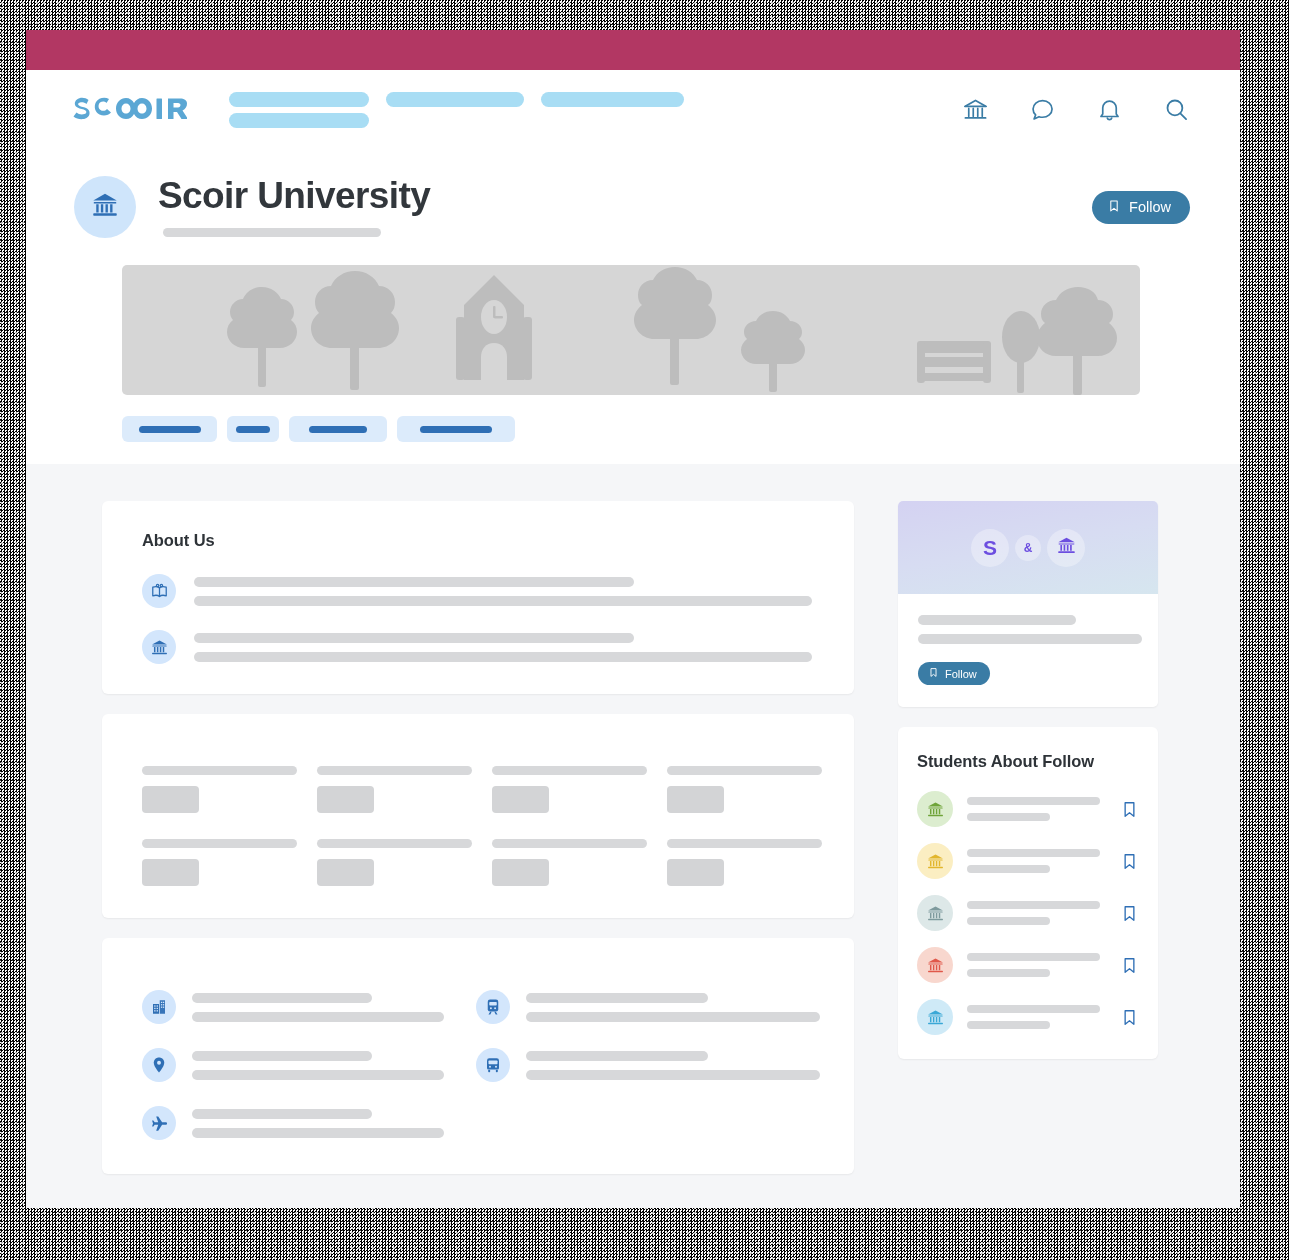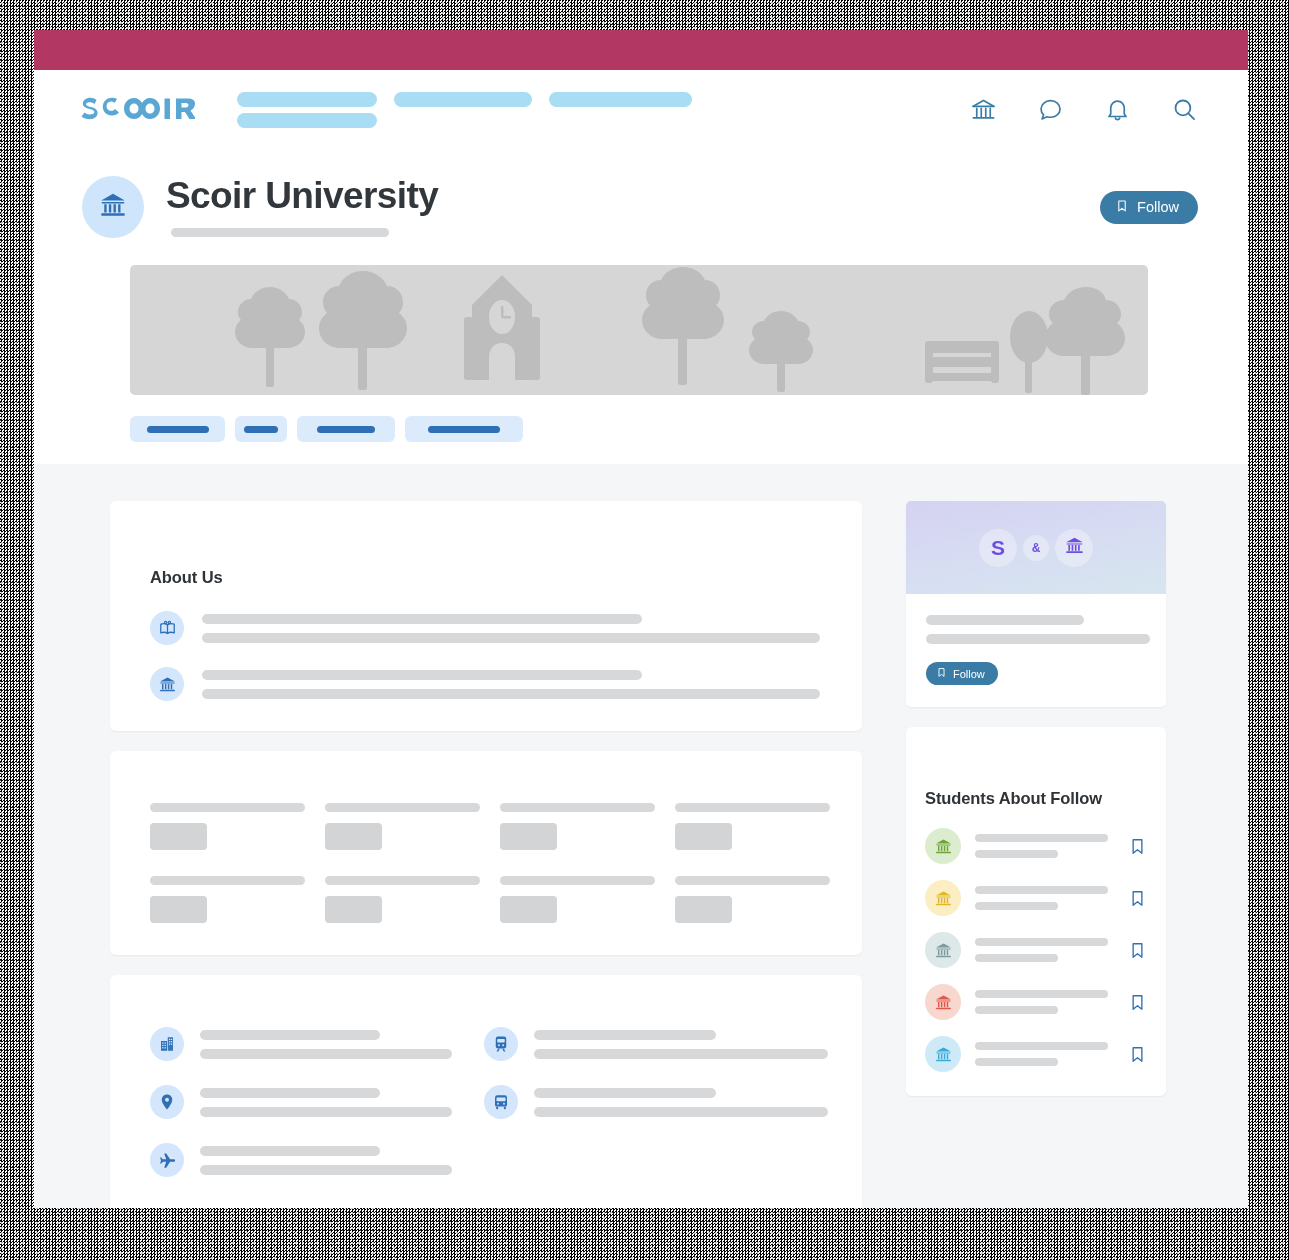--- a/index.html
+++ b/index.html
@@ -31,21 +31,21 @@
       radial-gradient(circle at 2px 3px, #fff 0.7px, transparent 0.8px) 0 0/7px 5px,
       radial-gradient(circle at 4px 1px, #fff 0.6px, transparent 0.7px) 0 0/5px 8px,
       radial-gradient(circle at 1px 6px, #000 0.8px, transparent 0.9px) 0 0/6px 9px;
     opacity: .75;
     pointer-events: none;
   }
 
   
   #window {
     position: absolute;
-    left: 34px;
+    left: 26px;
     top: 30px;
     width: 1214px;
     height: 1178px;
     background: #f5f6f8;
     overflow: hidden;
     z-index: 3;
   }
 
   
   .top-accent-bar {
@@ -192,21 +192,20 @@
     background: #ffffff;
     border-radius: 6px;
     box-shadow: 0 1px 2px rgba(0,0,0,.06);
     margin-bottom: 20px;
   }
   .card-title {
     font-size: 16.5px;
     font-weight: bold;
     color: #2e3338;
     letter-spacing: -.1px;
-    margin-top: 37px;
   }
 
   
   .about-card { padding: 30px 34px 30px 40px; }
   .about-rows { margin-top: 24px; display: flex; flex-direction: column; gap: 22px; }
   .icon-row { display: flex; align-items: center; gap: 18px; }
   .icon-badge {
     width: 34px; height: 34px; border-radius: 50%;
     background: #d3e6fc;
     display: flex; align-items: center; justify-content: center;

